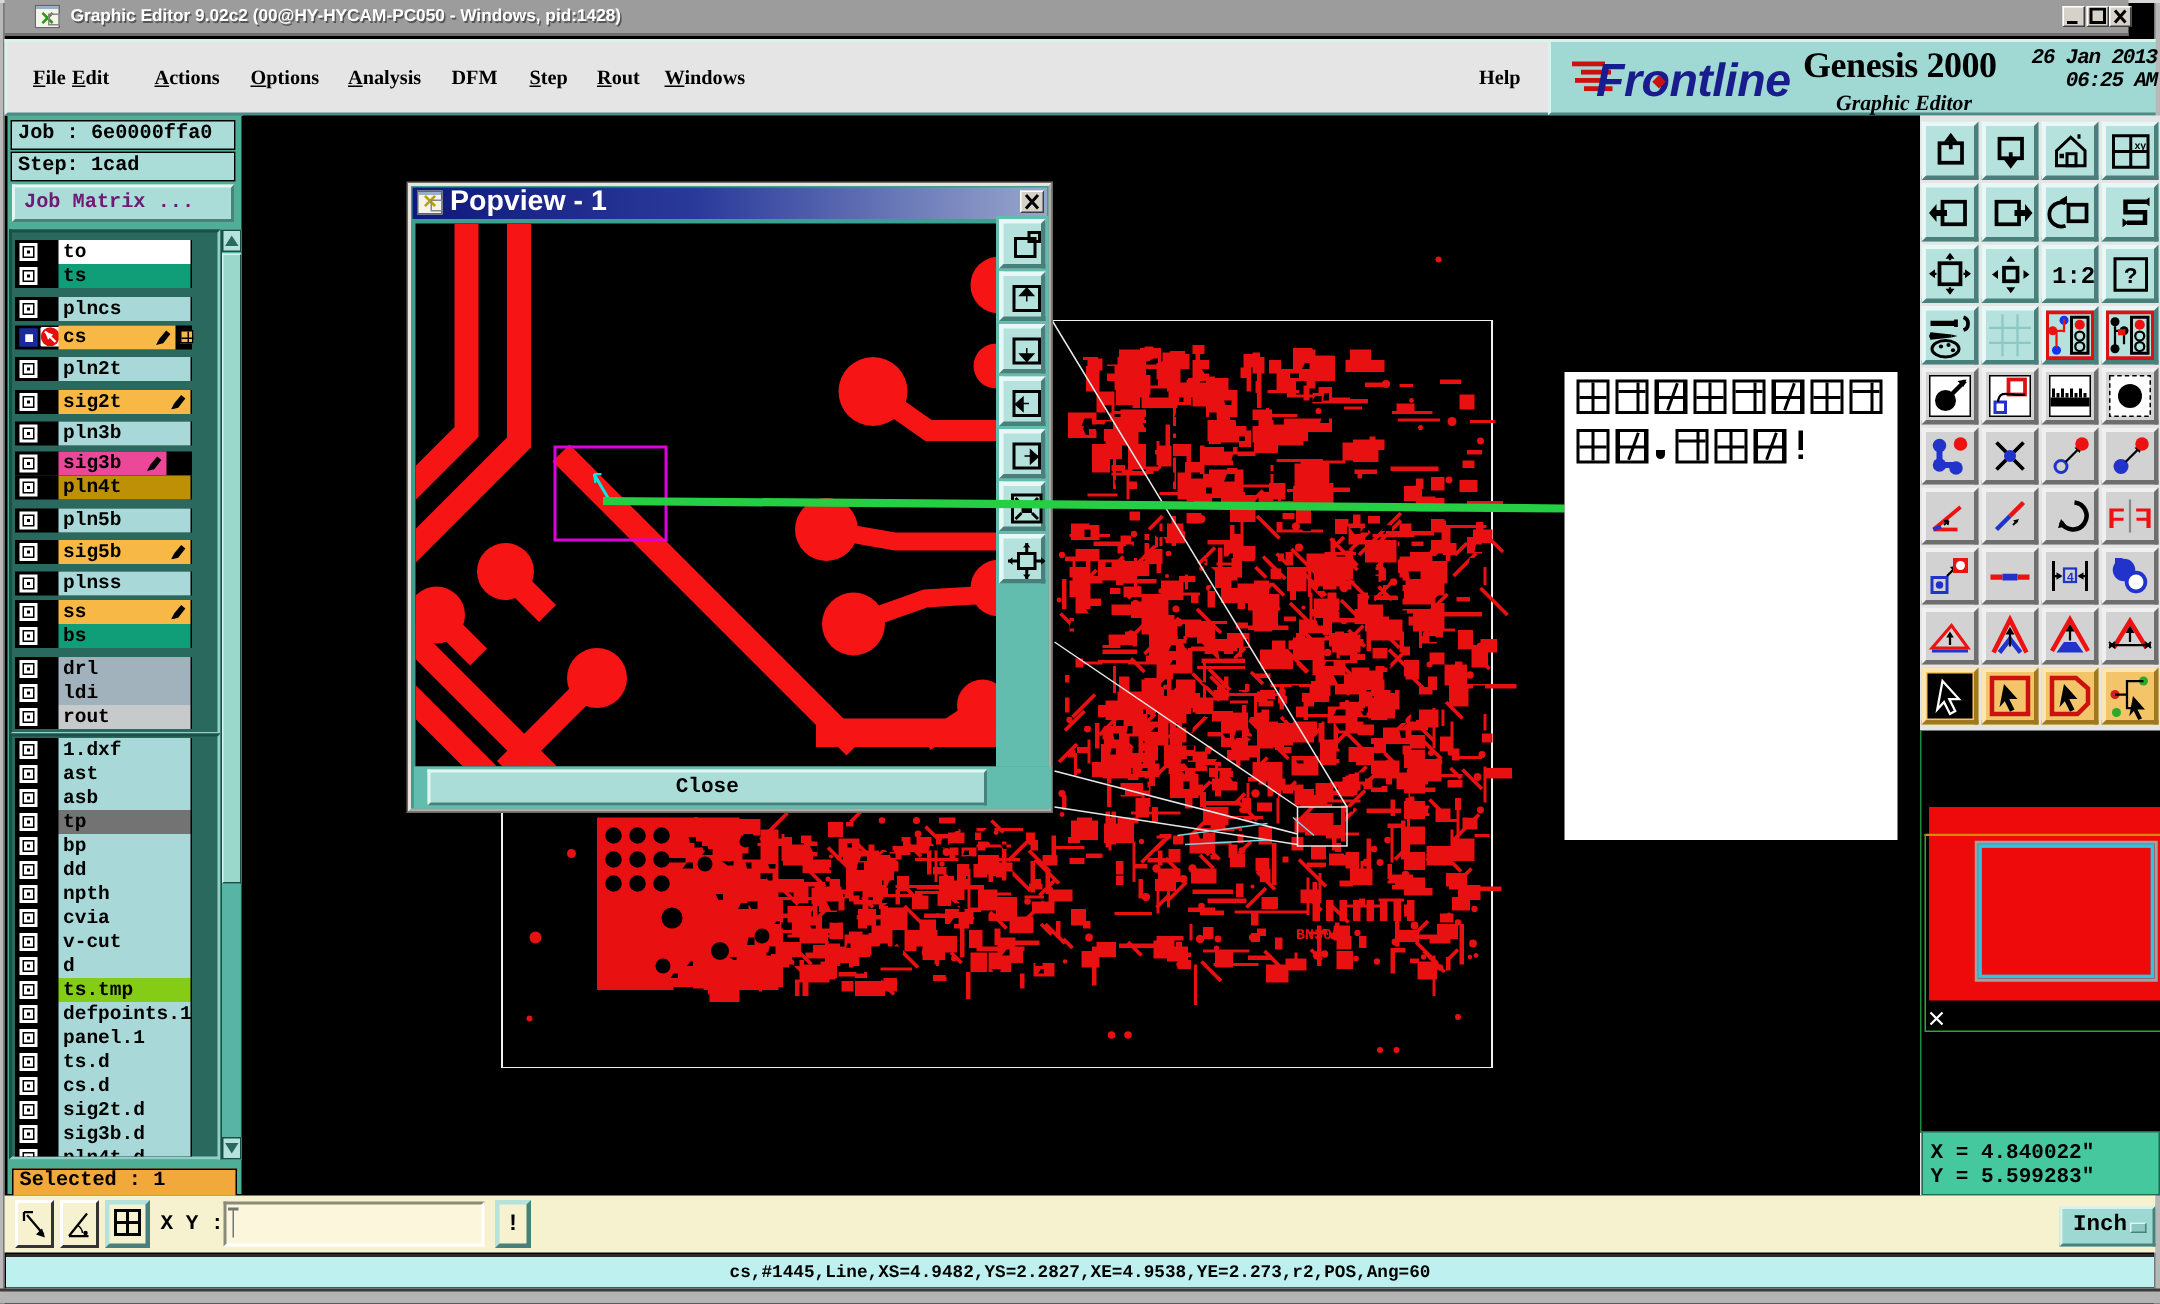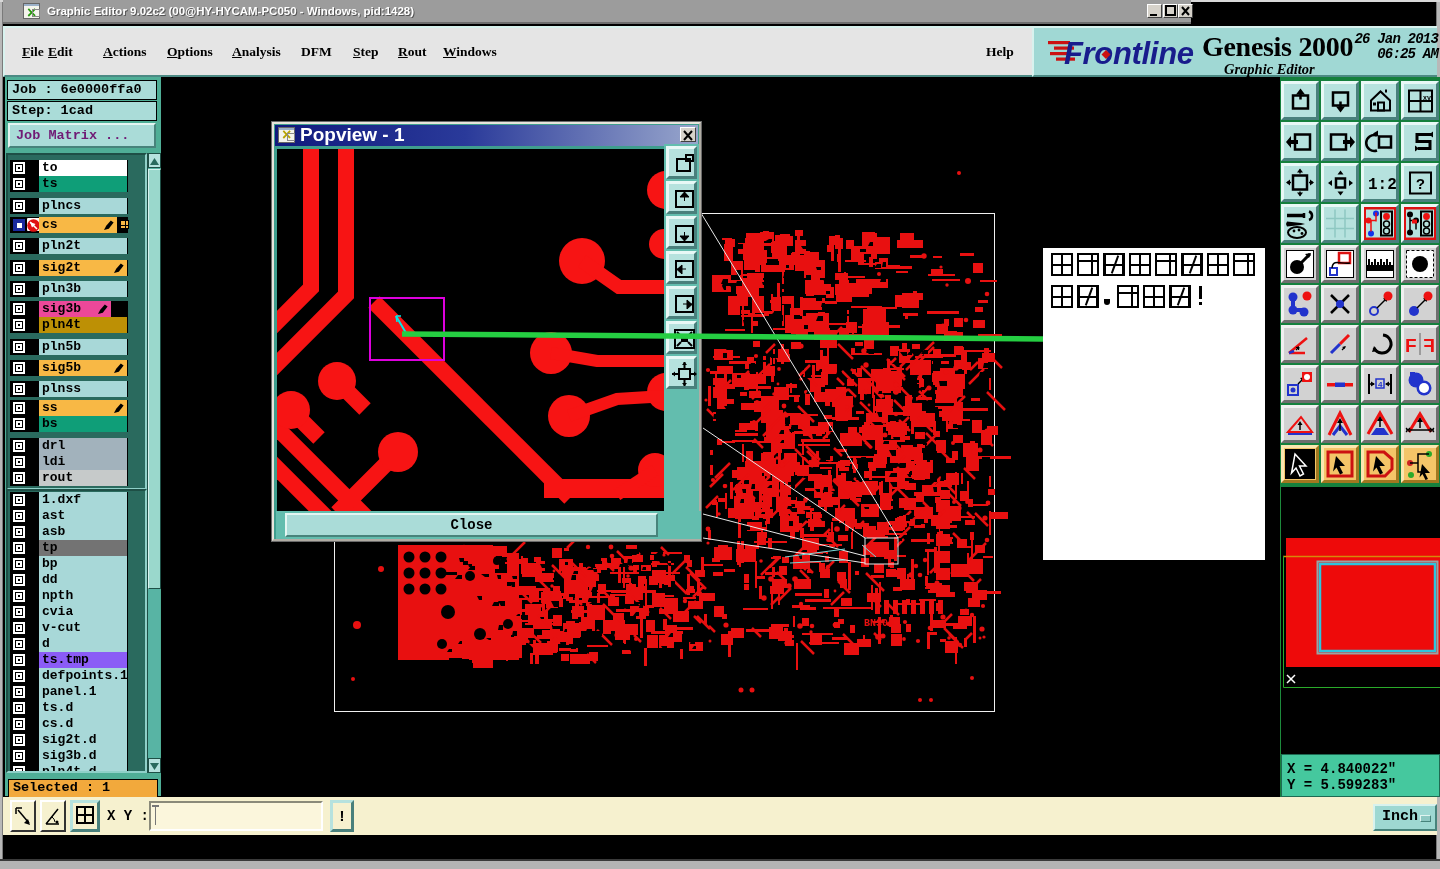--- a/index.html
+++ b/index.html
@@ -1,51 +1,51 @@
 <!DOCTYPE html>
 <html><head><meta charset="utf-8"><style>
 *{margin:0;padding:0;box-sizing:border-box}
 html,body{width:1440px;height:869px;overflow:hidden;background:#000;font-family:"Liberation Sans",sans-serif}
 #app{position:absolute;left:0;top:0;width:1440px;height:869px;background:#000}
 .abs{position:absolute}
 .mono{font-family:"Liberation Mono",monospace;font-weight:bold}
 
-#title{left:3px;top:0;width:1188px;height:24px;background:#9c9c9c;border-bottom:2px solid #6e6e6e;color:#fff;font-weight:bold;font-size:11.5px;line-height:23px}
+#title{left:3px;top:0;width:1416px;height:24px;background:#9c9c9c;border-bottom:2px solid #6e6e6e;color:#fff;font-weight:bold;font-size:11.5px;line-height:23px}
 #title .ticon{position:absolute;left:3px;top:3px;width:17px;height:16px;background:#f4f4ec;border:1px solid #666;box-shadow:inset 0 2px 0 #9ab0c8}
 #title .ticon:before{content:"\00d7";position:absolute;left:3px;top:-3px;color:#2a9a10;font-weight:bold;font-size:16px}
 #title .ticon:after{content:"";position:absolute;left:8px;top:5px;width:6px;height:6px;border:1px solid #888}
 .wbtn{position:absolute;top:4px;width:15px;height:14px;background:#d6d2ca;border:1px solid #404040;border-top-color:#fff;border-left-color:#fff;color:#000}
 .wbtn svg{position:absolute;left:0;top:0}
 
 #menubar{left:3px;top:26px;width:1434px;height:51px;background:#e5e5e5;border-top:2px solid #d8f2ee;border-left:2px solid #d8f2ee;border-bottom:2px solid #4c8a84}
 #menubar .mi{position:absolute;top:16px;font-family:"Liberation Serif",serif;font-weight:bold;font-size:13.5px;color:#000}
 #menubar .mi u{text-decoration-thickness:1px}
 
 #hdr{left:1032px;top:26px;width:405px;height:51px;background:#a0d8d4;border-top:2px solid #d8f2ee;border-left:2px solid #d8f2ee;border-bottom:2px solid #4c8a84}
-#genesis{position:absolute;left:168px;top:3px;font-family:"Liberation Serif",serif;font-weight:bold;font-size:28px;letter-spacing:-0.3px;color:#000}
+#genesis{position:absolute;left:168px;top:3px;font-family:"Liberation Serif",serif;font-weight:bold;font-size:24px;letter-spacing:-0.3px;color:#000}
 #gedit{position:absolute;left:190px;top:33px;font-family:"Liberation Serif",serif;font-weight:bold;font-style:italic;font-size:14.5px;color:#000}
 #hdate{position:absolute;left:307px;top:4px;font-family:"Liberation Mono",monospace;font-weight:bold;font-style:italic;font-size:14px;line-height:15px;color:#000;text-align:right;width:97px;letter-spacing:-0.8px}
 #flogo{position:absolute;left:14px;top:5px;width:150px;height:40px}
 
 #lpanel{left:5px;top:77px;width:156px;height:719px;background:#4fae96}
 .jbox{position:absolute;left:2px;width:150px;height:20px;background:#aadcd8;border:1px solid #000;color:#000;font-size:13.5px;line-height:18px;padding-left:4px;font-family:"Liberation Mono",monospace;font-weight:bold}
 #jmatrix{position:absolute;left:3px;top:46px;width:148px;height:25px;background:#aadcd8;border-top:2px solid #e4f6f2;border-left:2px solid #e4f6f2;border-bottom:2px solid #47837b;border-right:2px solid #47837b;font-size:13.5px;line-height:21px;padding-left:6px;color:#701a75;font-family:"Liberation Mono",monospace;font-weight:bold}
 #llist{position:absolute;left:1px;top:76px;width:141px;height:337px;background:#2a6a5e;border:2px solid #1e4f46;border-bottom-color:#8fd0c8;border-right-color:#8fd0c8;overflow:hidden}
 #llist2{position:absolute;left:1px;top:412px;width:141px;height:284px;background:#2a6a5e;border:2px solid #1e4f46;border-bottom-color:#8fd0c8;border-right-color:#8fd0c8;overflow:hidden}
 .lrow{position:absolute;left:2px;width:118px;height:16px;background:#000}
 .lrow .cb{position:absolute;left:3px;top:2px;width:12px;height:12px;border:2px solid #fff;background:#000}
 .lrow .cb i{position:absolute;left:1px;top:1px;width:6px;height:6px;border:2px solid #fff}
 .lrow .lab{position:absolute;left:29px;top:0px;width:88px;height:16px;font-size:13px;line-height:15px;padding-left:3px;color:#000;font-family:"Liberation Mono",monospace;font-weight:bold}
 .pcl:after{content:"";position:absolute;right:3px;top:3px;width:10px;height:10px;background:#000;clip-path:polygon(0% 100%,22% 58%,68% 4%,96% 26%,48% 88%)}
 #sbar{position:absolute;left:142px;top:76px;width:13px;height:620px;background:#58b4a4;border-left:1px solid #1e4f46}
 #selbar{left:8px;top:779px;width:150px;height:19px;background:#f2a93c;border:1px solid #000;font-size:13.5px;line-height:16px;padding-left:4px;color:#000}
 
 #canvas{left:162px;top:77px;width:1118px;height:720px;background:#000;overflow:hidden}
 
-#rtb{left:1280px;top:77px;width:160px;height:720px;background:#15803d}
+#rtb{left:1280px;top:77px;width:160px;height:720px;background:#e5e5e5}
 .tbtn{position:absolute;width:38px;height:39px;background:#b6e2de;border-top:3px solid #e8f8f6;border-left:3px solid #e8f8f6;border-bottom:3px solid #49807c;border-right:3px solid #49807c}
 .gbtn{position:absolute;width:38px;height:38px;background:#d2d2d2;border-top:3px solid #f0f0f0;border-left:3px solid #f0f0f0;border-bottom:3px solid #6e6e6e;border-right:3px solid #6e6e6e}
 .obtn{position:absolute;width:38px;height:38px;background:#f4c568;border-top:3px solid #fbe6b0;border-left:3px solid #fbe6b0;border-bottom:3px solid #a07820;border-right:3px solid #a07820}
 .tbtn svg,.gbtn svg,.obtn svg{position:absolute;left:0;top:0}
 
 #nav{left:1280px;top:487px;width:160px;height:268px;background:#000}
 
 #xy{left:1281px;top:754px;width:159px;height:43px;background:#45c89e;border:1px solid #1e6a52;color:#000;font-size:14px;line-height:15.5px;padding:7px 0 0 5px}
 
 #bbar{left:3px;top:797px;width:1434px;height:38px;background:#f6f1cf}
@@ -300,21 +300,21 @@
         <div class="lrow" style="top:145px">
           <span class="cb">
             <i></i>
           </span>
           <span class="lab" style="background:#a8d8d8">d</span>
         </div>
         <div class="lrow" style="top:161px">
           <span class="cb">
             <i></i>
           </span>
-          <span class="lab" style="background:#8b5cf6">ts.tmp</span>
+          <span class="lab" style="background:#84cc16">ts.tmp</span>
         </div>
         <div class="lrow" style="top:177px">
           <span class="cb">
             <i></i>
           </span>
           <span class="lab" style="background:#a8d8d8">defpoints.1</span>
         </div>
         <div class="lrow" style="top:193px">
           <span class="cb">
             <i></i>
@@ -990,12 +990,13 @@
           <path d="M12 4v16M4 12h16" stroke="#000" stroke-width="2"></path>
         </svg></div>
 <span class="mono" style="position:absolute;left:104px;top:11px;font-size:14px">X Y :</span>
 <div id="xyin">
         <span style="position:absolute;left:4px;top:3px;width:1px;height:19px;background:#777"></span>
         <span style="position:absolute;left:1px;top:2px;width:7px;height:1.5px;background:#777"></span>
       </div>
 <div id="bangbtn">!</div>
 <div id="inchbtn" class="mono">Inch<i></i></div>
 </div>
+<div class="abs mono" id="statusbar">cs,#1445,Line,XS=4.9482,YS=2.2827,XE=4.9538,YE=2.273,r2,POS,Ang=60</div>
 </div>
 </body></html>

